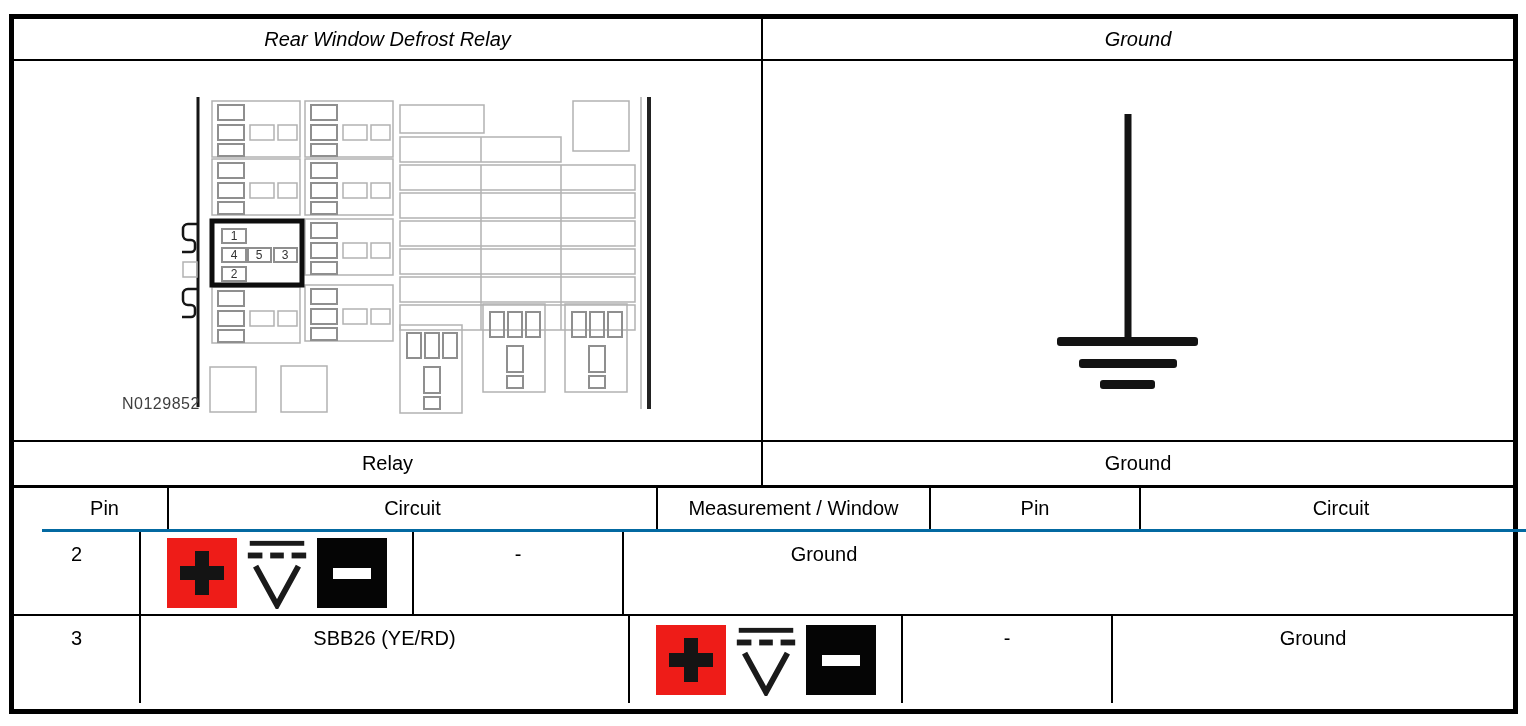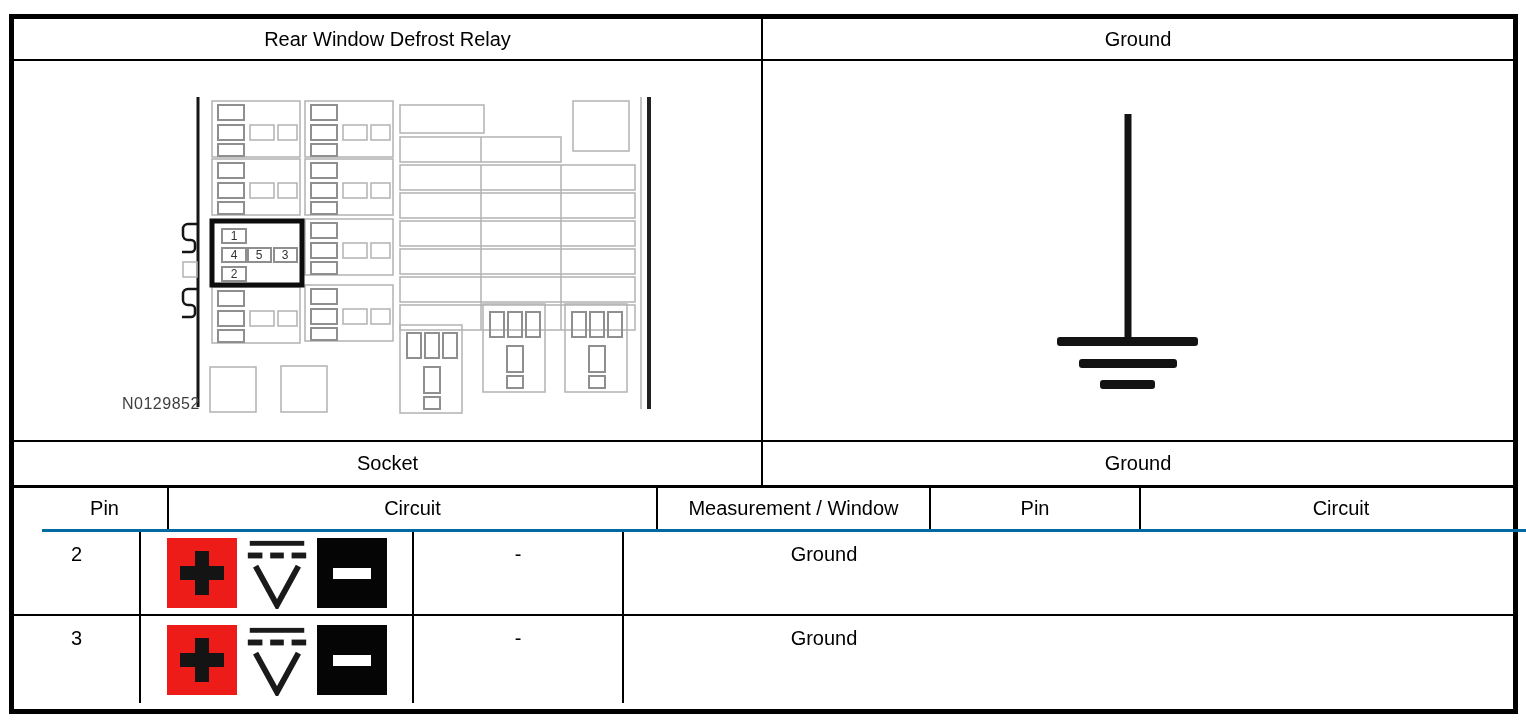--- a/index.html
+++ b/index.html
@@ -24,21 +24,21 @@
     top: 14px;
     width: 1509px;
     height: 700px;
     border: 5px solid #000;
     box-sizing: border-box;
     display: flex;
     flex-direction: column;
     background: #fff;
   }
   .row { display: flex; box-sizing: border-box; width: 100%; }
-  .r-title   { height: 42px; border-bottom: 2px solid #000; }
+  .r-title   { height: 42px; border-bottom: 2px solid #000; font-style: italic; }
   .r-image   { height: 381px; border-bottom: 2px solid #000; }
   .r-sub     { height: 46px; border-bottom: 3px solid #000; }
   .r-colhead { height: 44px; border-bottom: 3px solid #0369a1; margin-left: 28px; }
   .r-data1   { height: 84px; border-bottom: 2px solid #000; }
   .r-data2   { height: 87px; }
 
   .cell {
     box-sizing: border-box;
     display: flex;
     align-items: center;
@@ -178,21 +178,21 @@
         <svg class="fill-abs" width="750" height="379" viewBox="0 0 750 379">
           <line x1="365" y1="53" x2="365" y2="282" stroke="var(--line-black, #131313)" stroke-width="7"></line>
           <rect class="ink" x="294" y="276" width="141" height="9" rx="3"></rect>
           <rect class="ink" x="316" y="298" width="98" height="9" rx="3"></rect>
           <rect class="ink" x="337" y="319" width="55" height="9" rx="3"></rect>
         </svg>
       </div>
     </div>
 
     <div class="row r-sub">
-      <div class="cell half-l">Socket</div>
+      <div class="cell half-l">Relay</div>
       <div class="cell half-r">Ground</div>
     </div>
 
     <div class="row r-colhead">
       <div class="cell c1">Pin</div>
       <div class="cell c2">Circuit</div>
       <div class="cell c3">Measurement / Window</div>
       <div class="cell c4">Pin</div>
       <div class="cell c5">Circuit</div>
     </div>
@@ -216,20 +216,21 @@
           <rect width="70" height="70" class="fill-black"></rect>
           <rect x="16" y="30" width="38" height="11" fill="#ffffff"></rect>
         </svg>
       </div>
       <div class="cell c4 top-text">-</div>
       <div class="cell c5 top-text">Ground</div>
     </div>
 
     <div class="row r-data2">
       <div class="cell c1 top-text">3</div>
+      <div class="cell c2 top-text">SBB26 (YE/RD)</div>
       <div class="cell c3 meas-cell">
         <svg width="70" height="70" viewBox="0 0 70 70">
           <rect width="70" height="70" class="fill-red"></rect>
           <rect x="13" y="28" width="44" height="14" fill="#141414"></rect>
           <rect x="28" y="13" width="14" height="44" fill="#141414"></rect>
         </svg>
         <svg width="62" height="72" viewBox="0 0 62 74">
           <rect x="3" y="4" width="56" height="5" fill="#1a1a1a"></rect>
           <rect x="1" y="16" width="15" height="6" fill="#1a1a1a"></rect>
           <rect x="24" y="16" width="14" height="6" fill="#1a1a1a"></rect>

